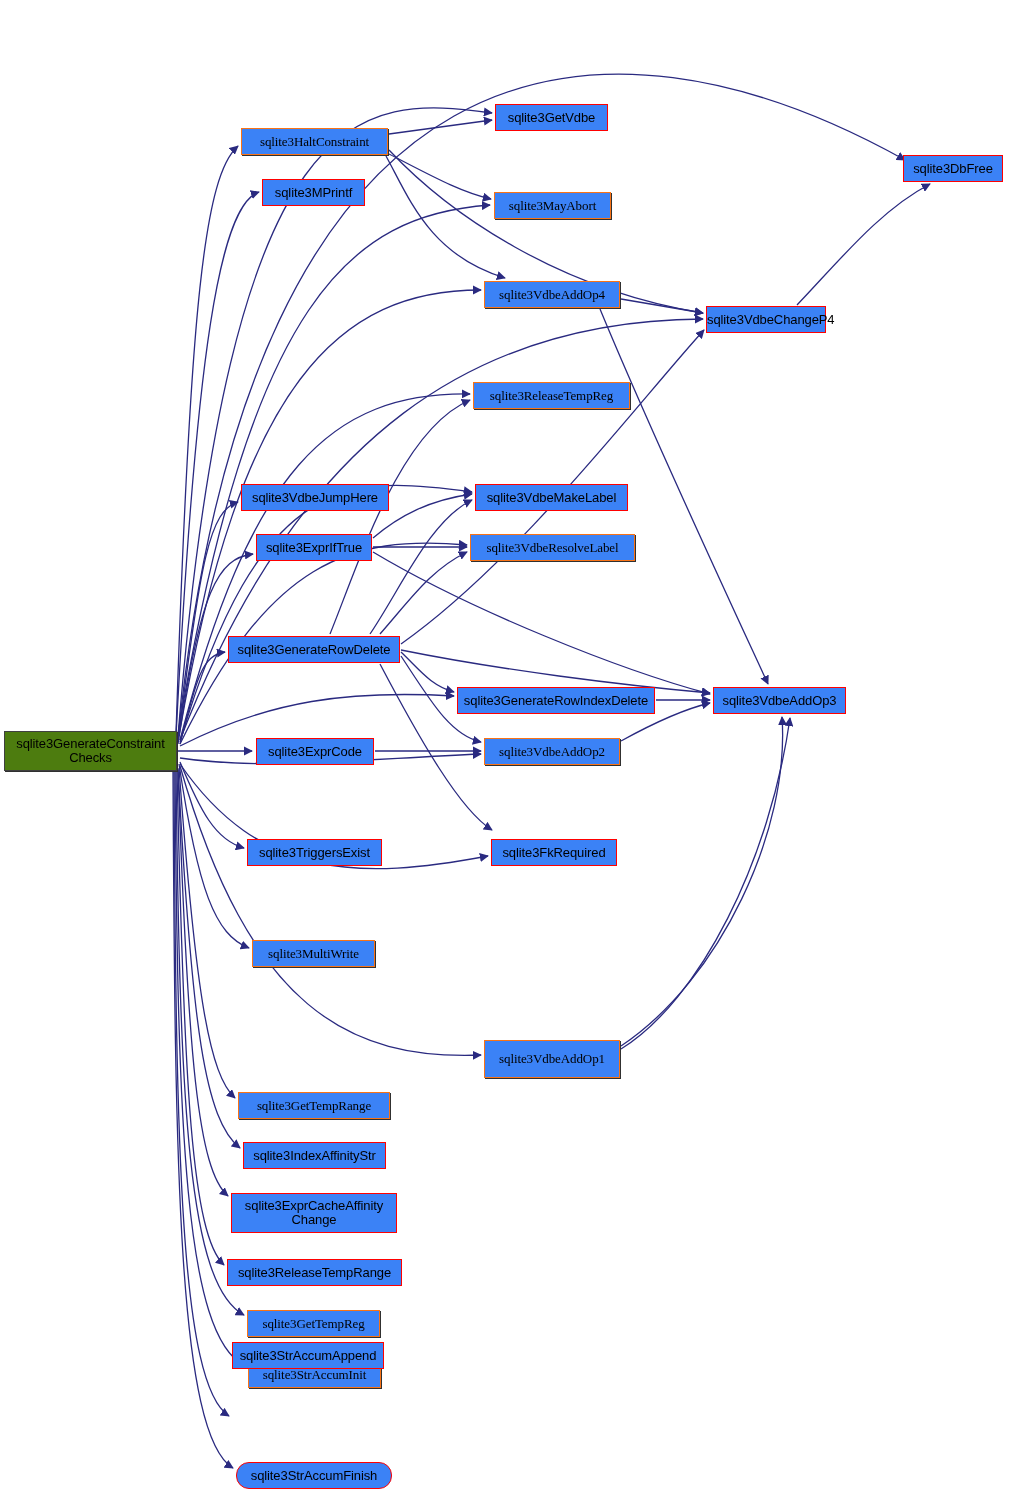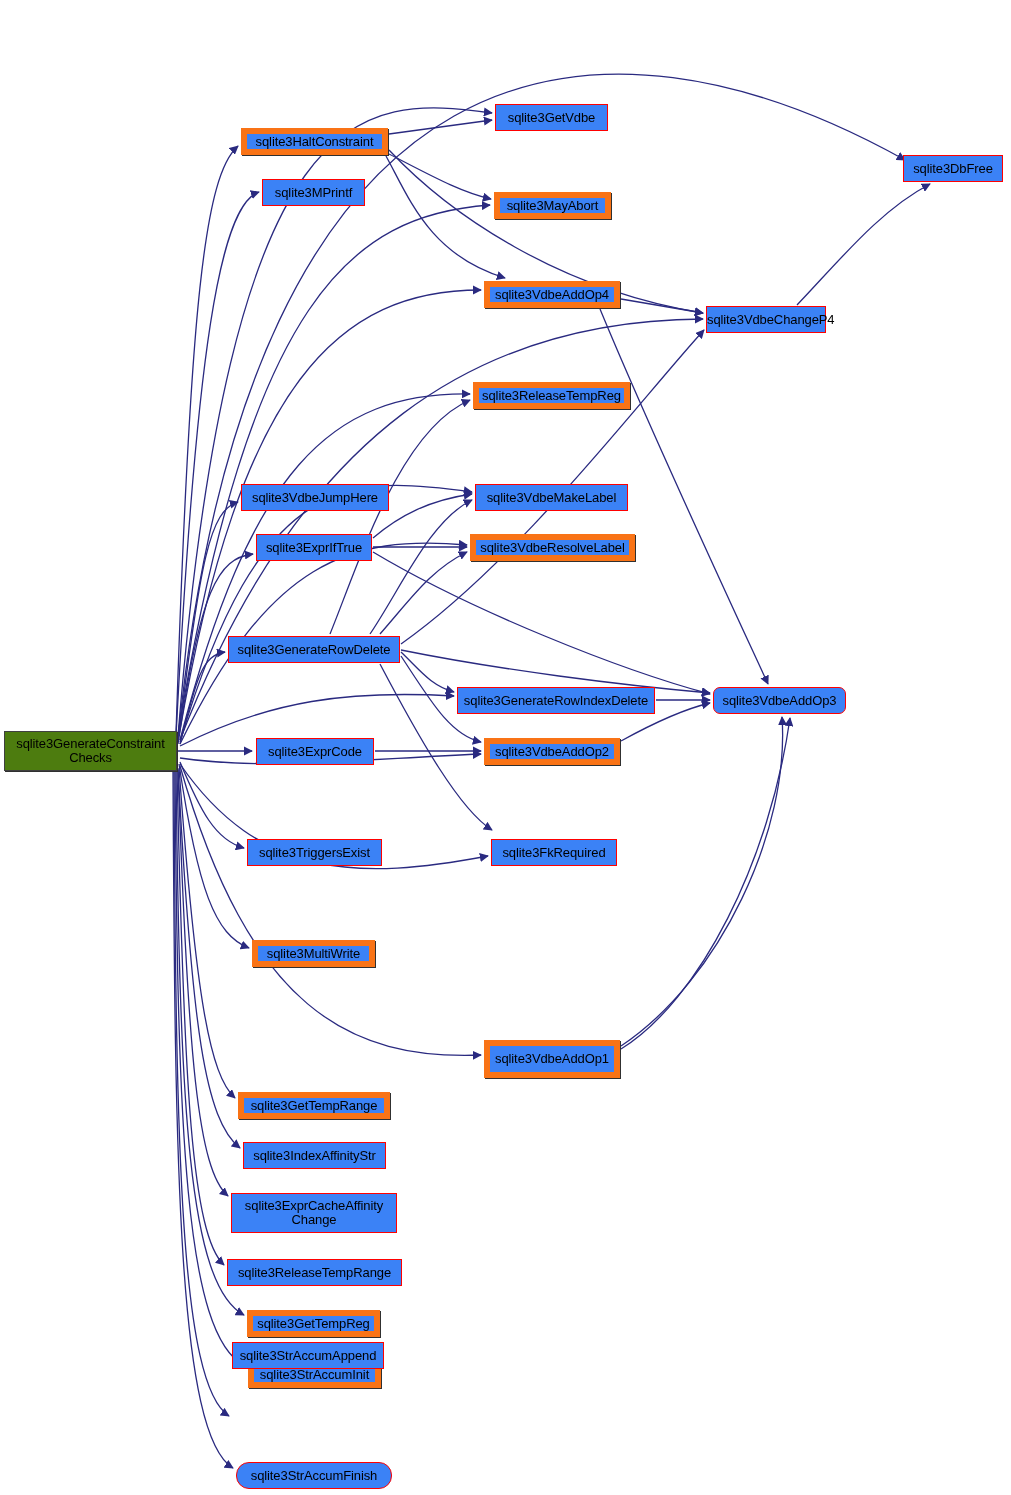--- a/index.html
+++ b/index.html
@@ -41,22 +41,23 @@
     text-align: center;
     font-size: 13px;
     line-height: 14px;
     color: #000000;
     background: #3b82f6;
     border: 1px solid #ff0000;
     white-space: pre-line;
     letter-spacing: -0.1px;
   }
   .node.black {
-    border: 6px solid #f97316;
+    border: 1px solid #f97316;
     box-shadow: 1px 1px 0 0 #303030;
+    font-family: Liberation Serif, serif;
   }
   .node.red {
     border: 1px solid #ff0000;
   }
   .node.root {
     background: #4d7c0f;
     border: 1px solid #404040;
     box-shadow: 1px 1px 0 0 #303030;
   }
   .node span {
@@ -138,21 +139,21 @@
       <div class="node black" style="left: 494px; top: 192px; width: 117px; height: 27px;"><span>sqlite3MayAbort</span></div>
       <div class="node black" style="left: 484px; top: 281px; width: 136px; height: 27px;"><span>sqlite3VdbeAddOp4</span></div>
       <div class="node red" style="left: 706px; top: 306px; width: 120px; height: 27px;"><span>sqlite3VdbeChangeP4</span></div>
       <div class="node black" style="left: 473px; top: 382px; width: 157px; height: 27px;"><span>sqlite3ReleaseTempReg</span></div>
       <div class="node red" style="left: 241px; top: 484px; width: 148px; height: 27px;"><span>sqlite3VdbeJumpHere</span></div>
       <div class="node red" style="left: 475px; top: 484px; width: 153px; height: 27px;"><span>sqlite3VdbeMakeLabel</span></div>
       <div class="node red" style="left: 256px; top: 534px; width: 116px; height: 27px;"><span>sqlite3ExprIfTrue</span></div>
       <div class="node black" style="left: 470px; top: 534px; width: 165px; height: 27px;"><span>sqlite3VdbeResolveLabel</span></div>
       <div class="node red" style="left: 228px; top: 636px; width: 172px; height: 27px;"><span>sqlite3GenerateRowDelete</span></div>
       <div class="node red" style="left: 457px; top: 687px; width: 198px; height: 27px; justify-content: center;"><span>sqlite3GenerateRowIndexDelete</span></div>
-      <div class="node red" style="left: 713px; top: 687px; width: 133px; height: 27px; border-radius: 7px;"><span>sqlite3VdbeAddOp3</span></div>
+      <div class="node red" style="left: 713px; top: 687px; width: 133px; height: 27px;"><span>sqlite3VdbeAddOp3</span></div>
       <div class="node red" style="left: 256px; top: 738px; width: 118px; height: 27px;"><span>sqlite3ExprCode</span></div>
       <div class="node black" style="left: 484px; top: 738px; width: 136px; height: 27px;"><span>sqlite3VdbeAddOp2</span></div>
       <div class="node red" style="left: 247px; top: 839px; width: 135px; height: 27px;"><span>sqlite3TriggersExist</span></div>
       <div class="node red" style="left: 491px; top: 839px; width: 126px; height: 27px;"><span>sqlite3FkRequired</span></div>
       <div class="node black" style="left: 252px; top: 940px; width: 123px; height: 27px;"><span>sqlite3MultiWrite</span></div>
       <div class="node black" style="left: 484px; top: 1040px; width: 136px; height: 38px;"><span>sqlite3VdbeAddOp1</span></div>
       <div class="node black" style="left: 238px; top: 1092px; width: 152px; height: 27px;"><span>sqlite3GetTempRange</span></div>
       <div class="node red" style="left: 243px; top: 1142px; width: 143px; height: 27px;"><span>sqlite3IndexAffinityStr</span></div>
       <div class="node red" style="left: 231px; top: 1193px; width: 166px; height: 40px;"><span>sqlite3ExprCacheAffinity
 Change</span></div>

